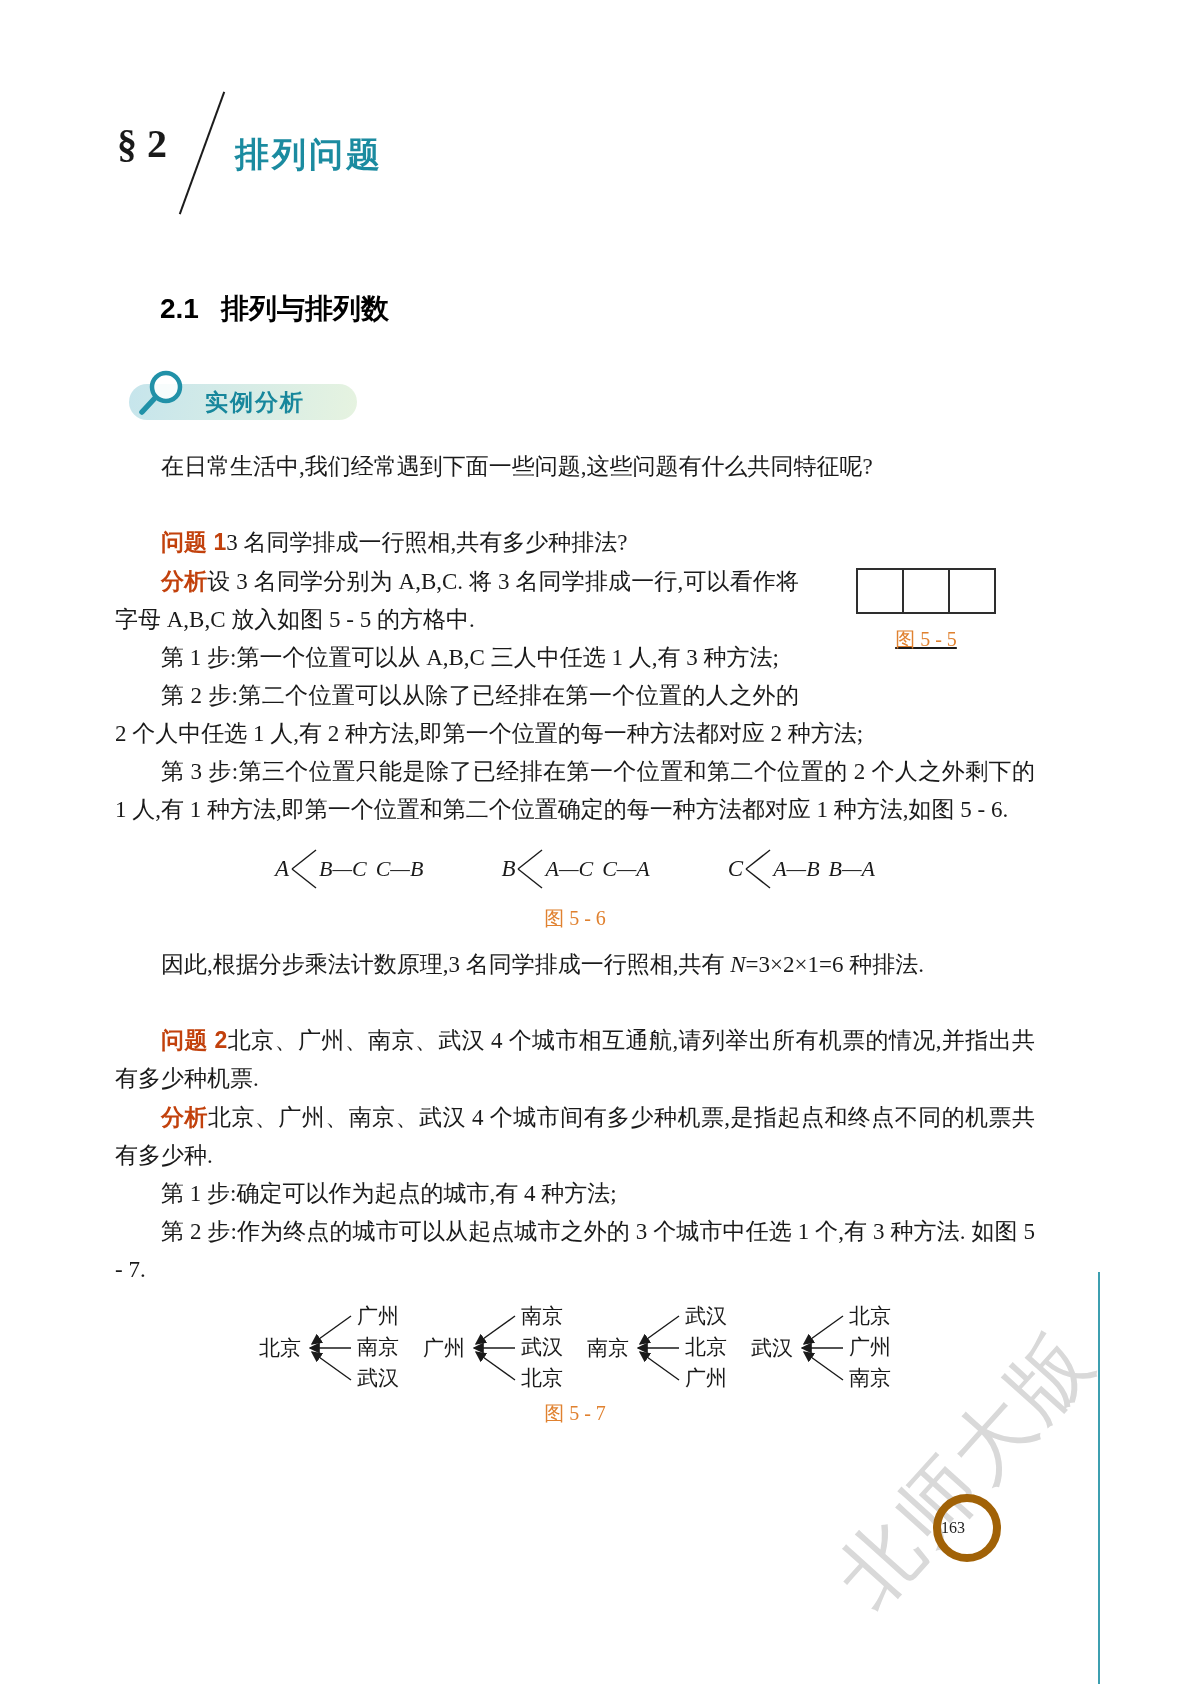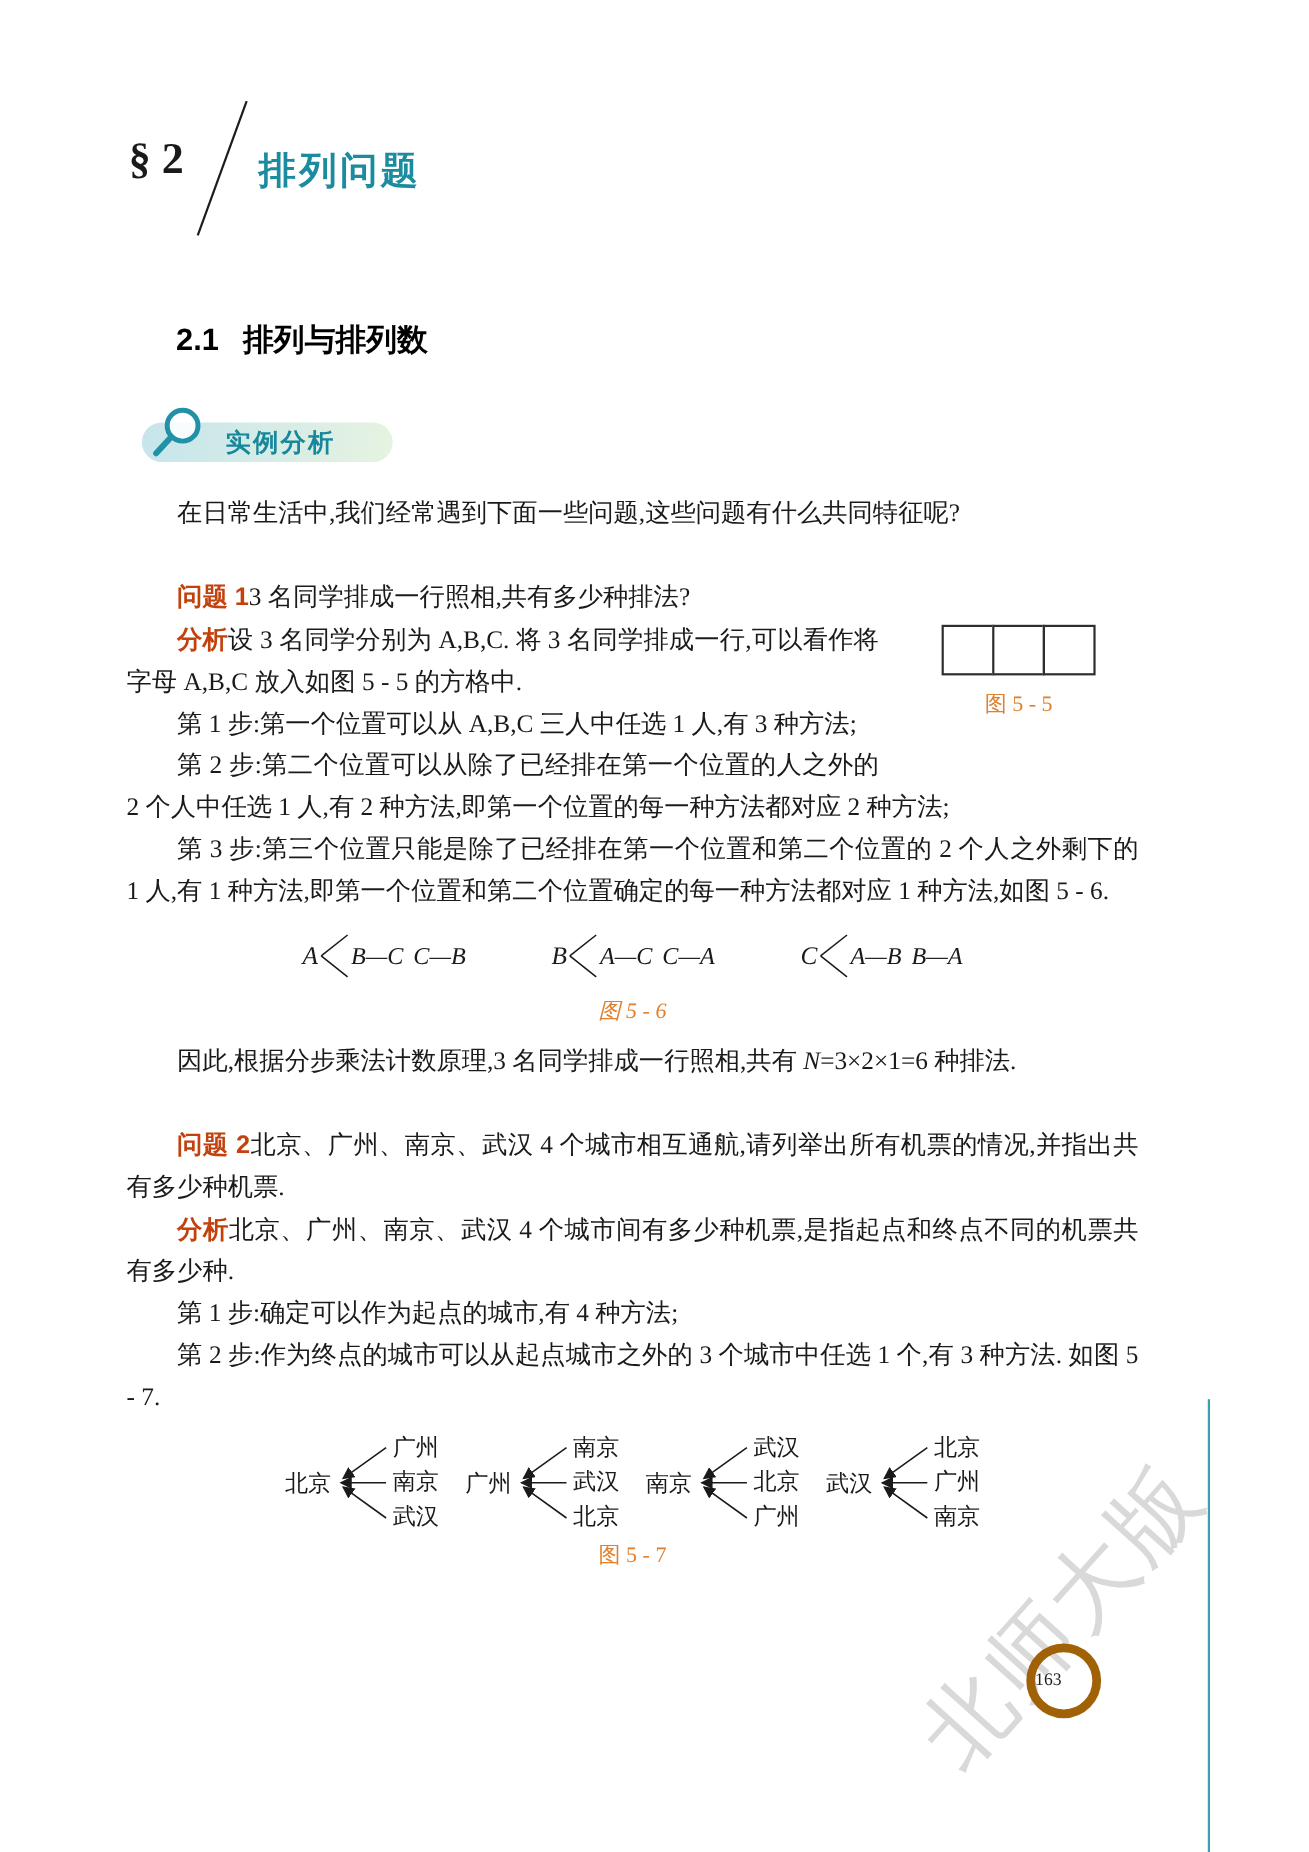--- a/index.html
+++ b/index.html
@@ -27,33 +27,33 @@
                font-weight:bold;font-size:23px;color:#17879c;letter-spacing:2px;}
   .magnifier{position:absolute;left:16px;top:-16px;z-index:3;}
 
   
   .para{margin:0;font-size:23px;line-height:38px;text-indent:2em;text-align:justify;}
   .mt-intro{margin-top:28px;}
   .mt-block{margin-top:37px;}
   .lbl{font-family:"Liberation Sans","DejaVu Sans",sans-serif;font-weight:bold;color:#c2410c;}
 
   
-  .fig55{float:right;width:218px;margin:6px 0 0 18px;padding-bottom:50px;text-align:center;}
+  .fig55{float:right;width:218px;margin:6px 0 0 18px;padding-bottom:50px;text-align:center;text-decoration:underline;}
   .fig55 .boxes{display:flex;justify-content:center;}
   .fig55 .cell{width:44px;height:42px;border:2px solid #2e2e2e;background:#fff;}
   .fig55 .cell + .cell{margin-left:-2px;}
   .fig-caption{color:#e0812f;font-size:20px;margin-top:12px;text-indent:0;}
 
   
   .fig56{clear:both;margin-top:10px;text-align:center;}
   .fig56-row{display:flex;justify-content:center;align-items:center;gap:78px;}
   .tree2{display:flex;align-items:center;}
   .t2root{font-style:italic;font-size:23px;}
   .t2leaves{display:flex;flex-direction:row;gap:9px;font-style:italic;font-size:22px;text-align:left;}
-  .fig56 .fig-caption{margin-top:6px;font-style:italic;}
+  .fig56 .fig-caption{margin-top:6px;}
 
   
   .mt-small{margin-top:14px;}
   .var-i{font-style:italic;}
 
   
   .fig57{margin-top:12px;text-align:center;}
   .fig57-row{display:flex;justify-content:center;align-items:center;gap:24px;}
   .tree3{display:flex;align-items:center;}
   .t3root{font-size:21px;}

